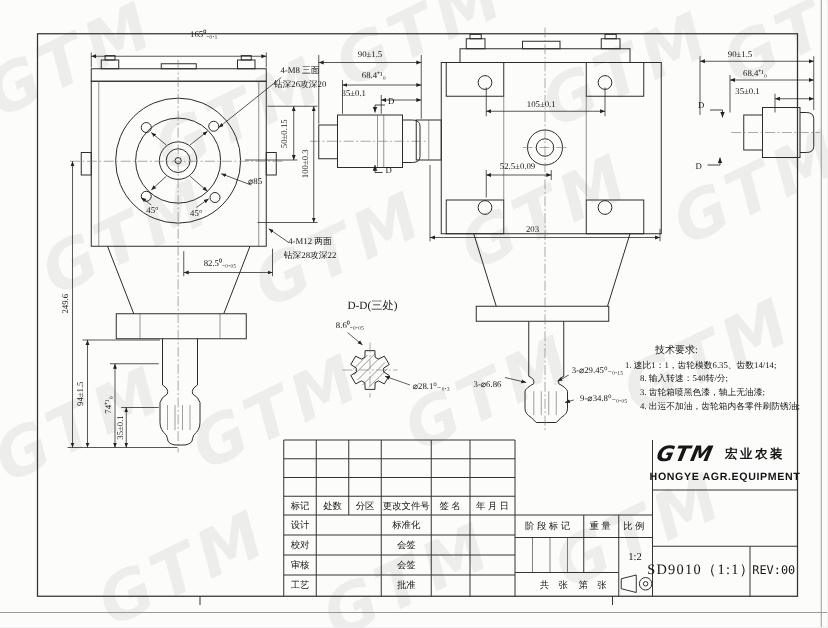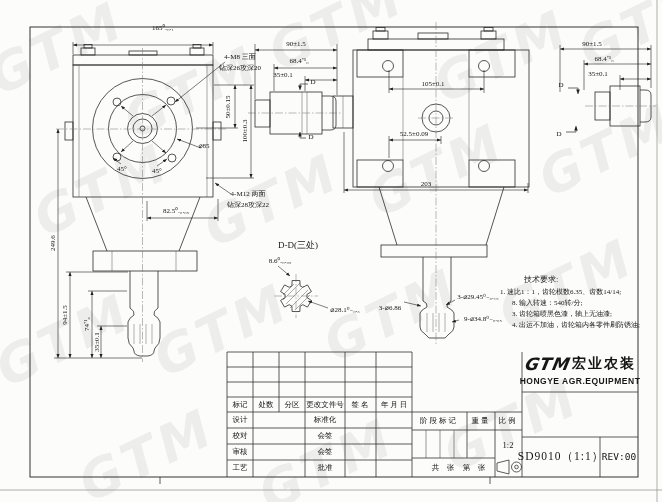--- a/index.html
+++ b/index.html
@@ -9,21 +9,21 @@
       color:rgba(110,110,110,0.10);transform:rotate(-26deg);letter-spacing:5px;
       pointer-events:none;white-space:nowrap}
   svg.linework{position:absolute;left:0;top:0}
   .lbl{position:absolute;transform:translate(-50%,-50%);font-size:7px;line-height:1;
        white-space:nowrap;color:#161616}
   .v{transform:translate(-50%,-50%) rotate(-90deg)}
   .tl{transform:none}
   .t8{font-size:7.5px}
   .big{font-size:14px;letter-spacing:3px}
   .logo-gtm{font:italic bold 17px "DejaVu Sans",sans-serif;letter-spacing:1px;transform:translate(-50%,-50%) skewX(-12deg)}
-  .logo-cn{font-weight:bold;font-size:14px;letter-spacing:2px;font-family:Liberation Mono, monospace}
+  .logo-cn{font-weight:bold;font-size:10px;letter-spacing:2px;font-family:Liberation Serif, serif}
   .logo-en{font-weight:bold;font-size:8.5px;letter-spacing:.5px;font-family:"Liberation Sans",sans-serif}
   .dno{font-size:11.5px;letter-spacing:1px}
   .rev{font-size:9.5px;font-family:"DejaVu Sans Mono",monospace}
 </style>
 </head>
 <body>
 
 <div id="sheet">
 
   <span class="wm" style="left:-15px;top:18px">GTM</span>

